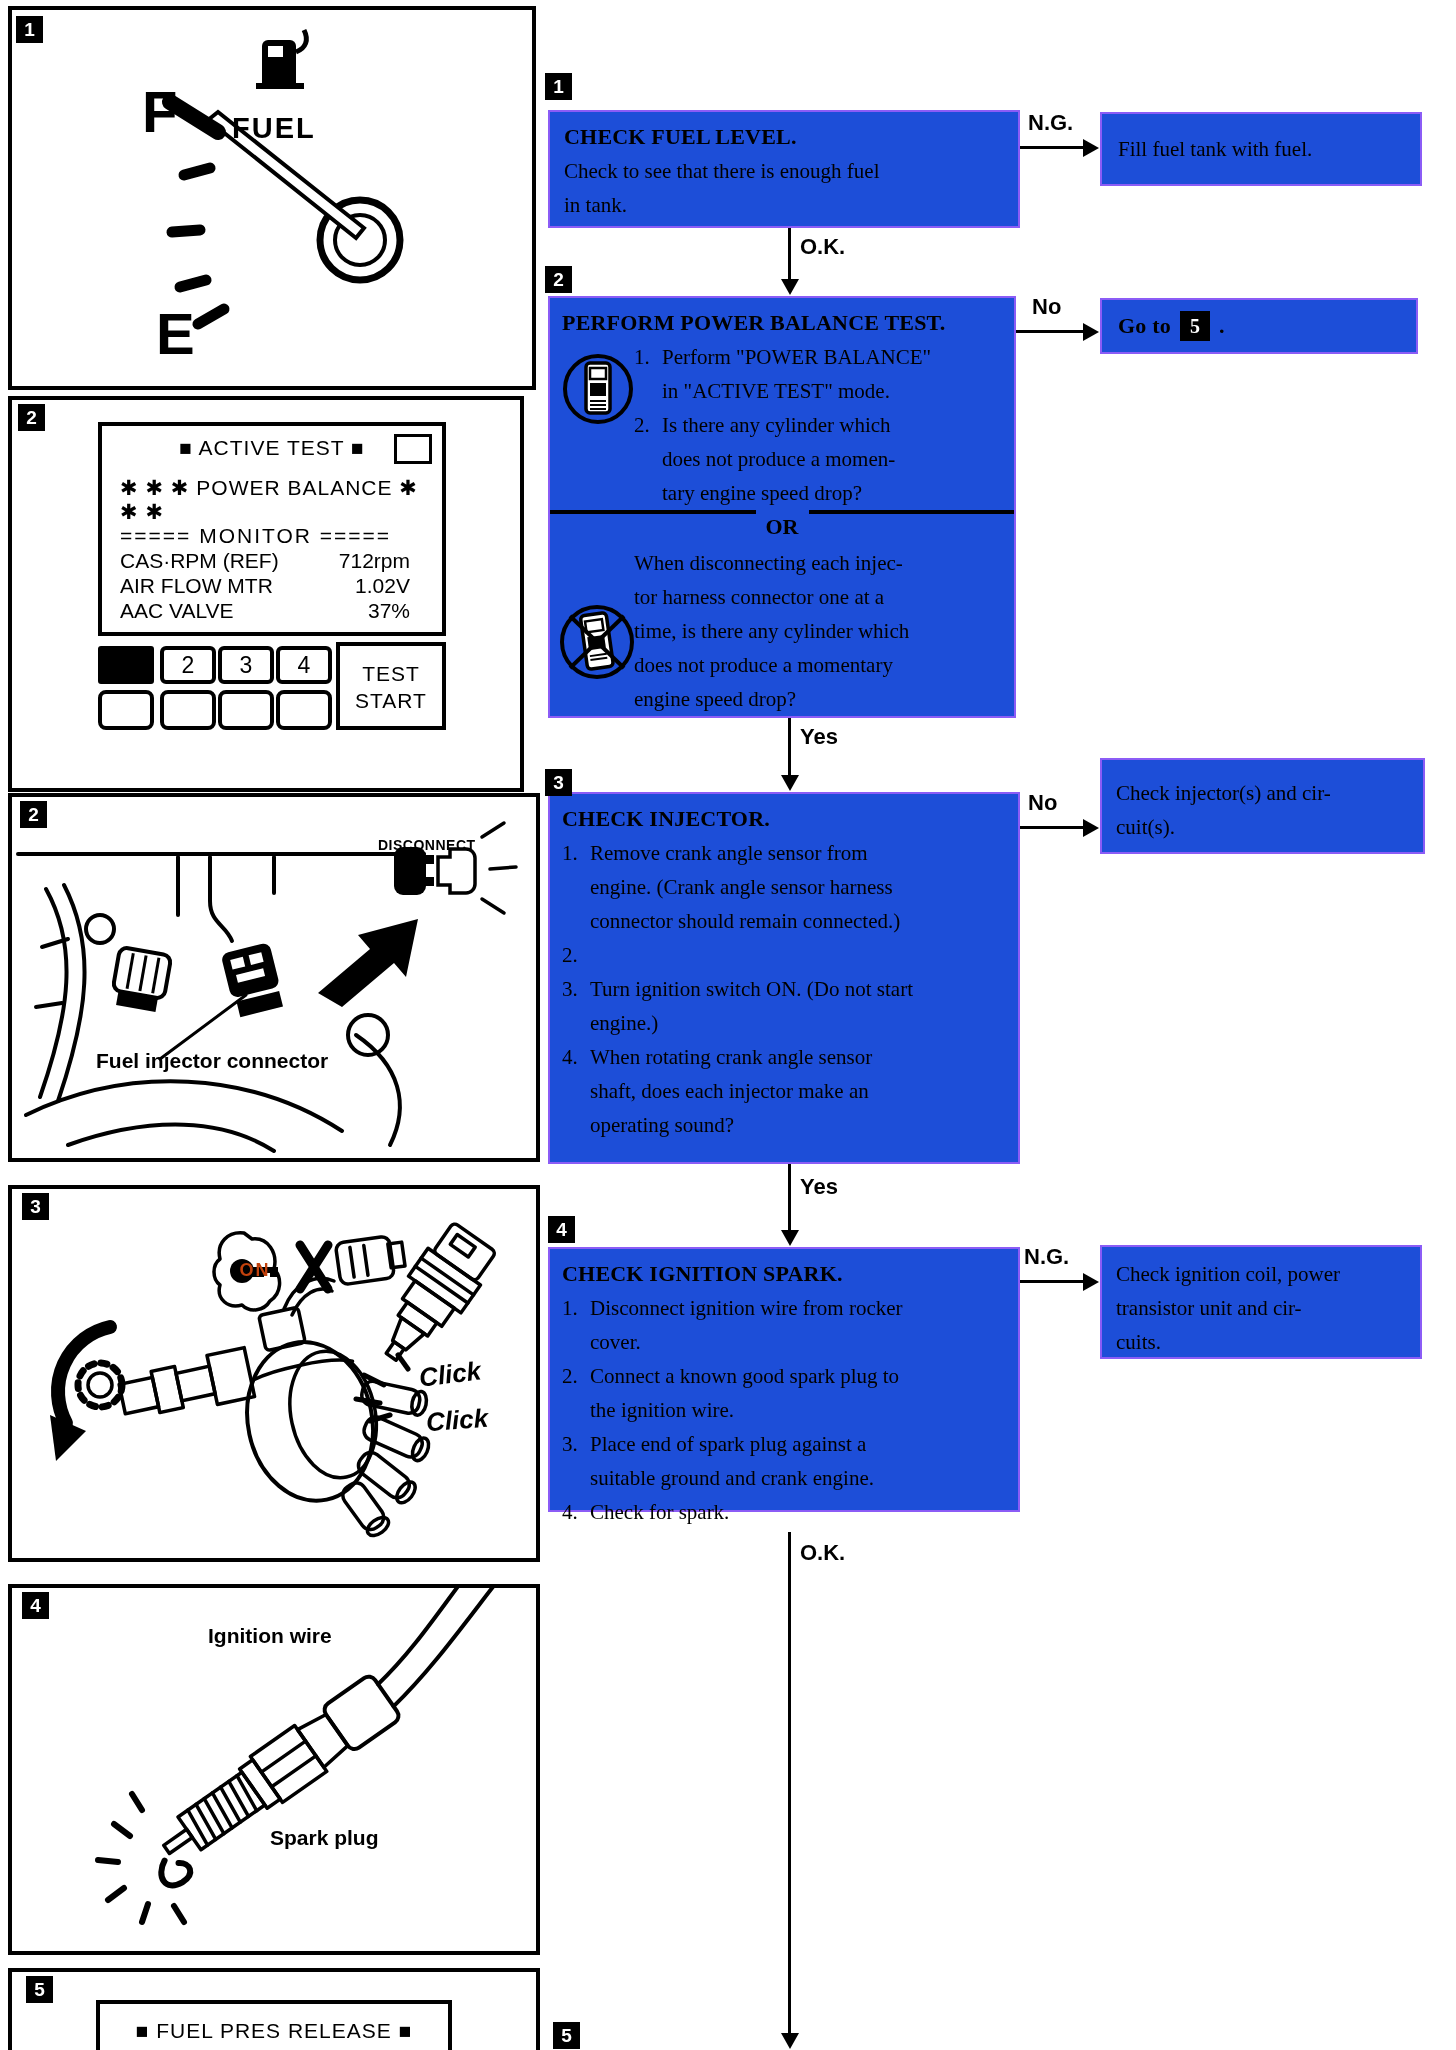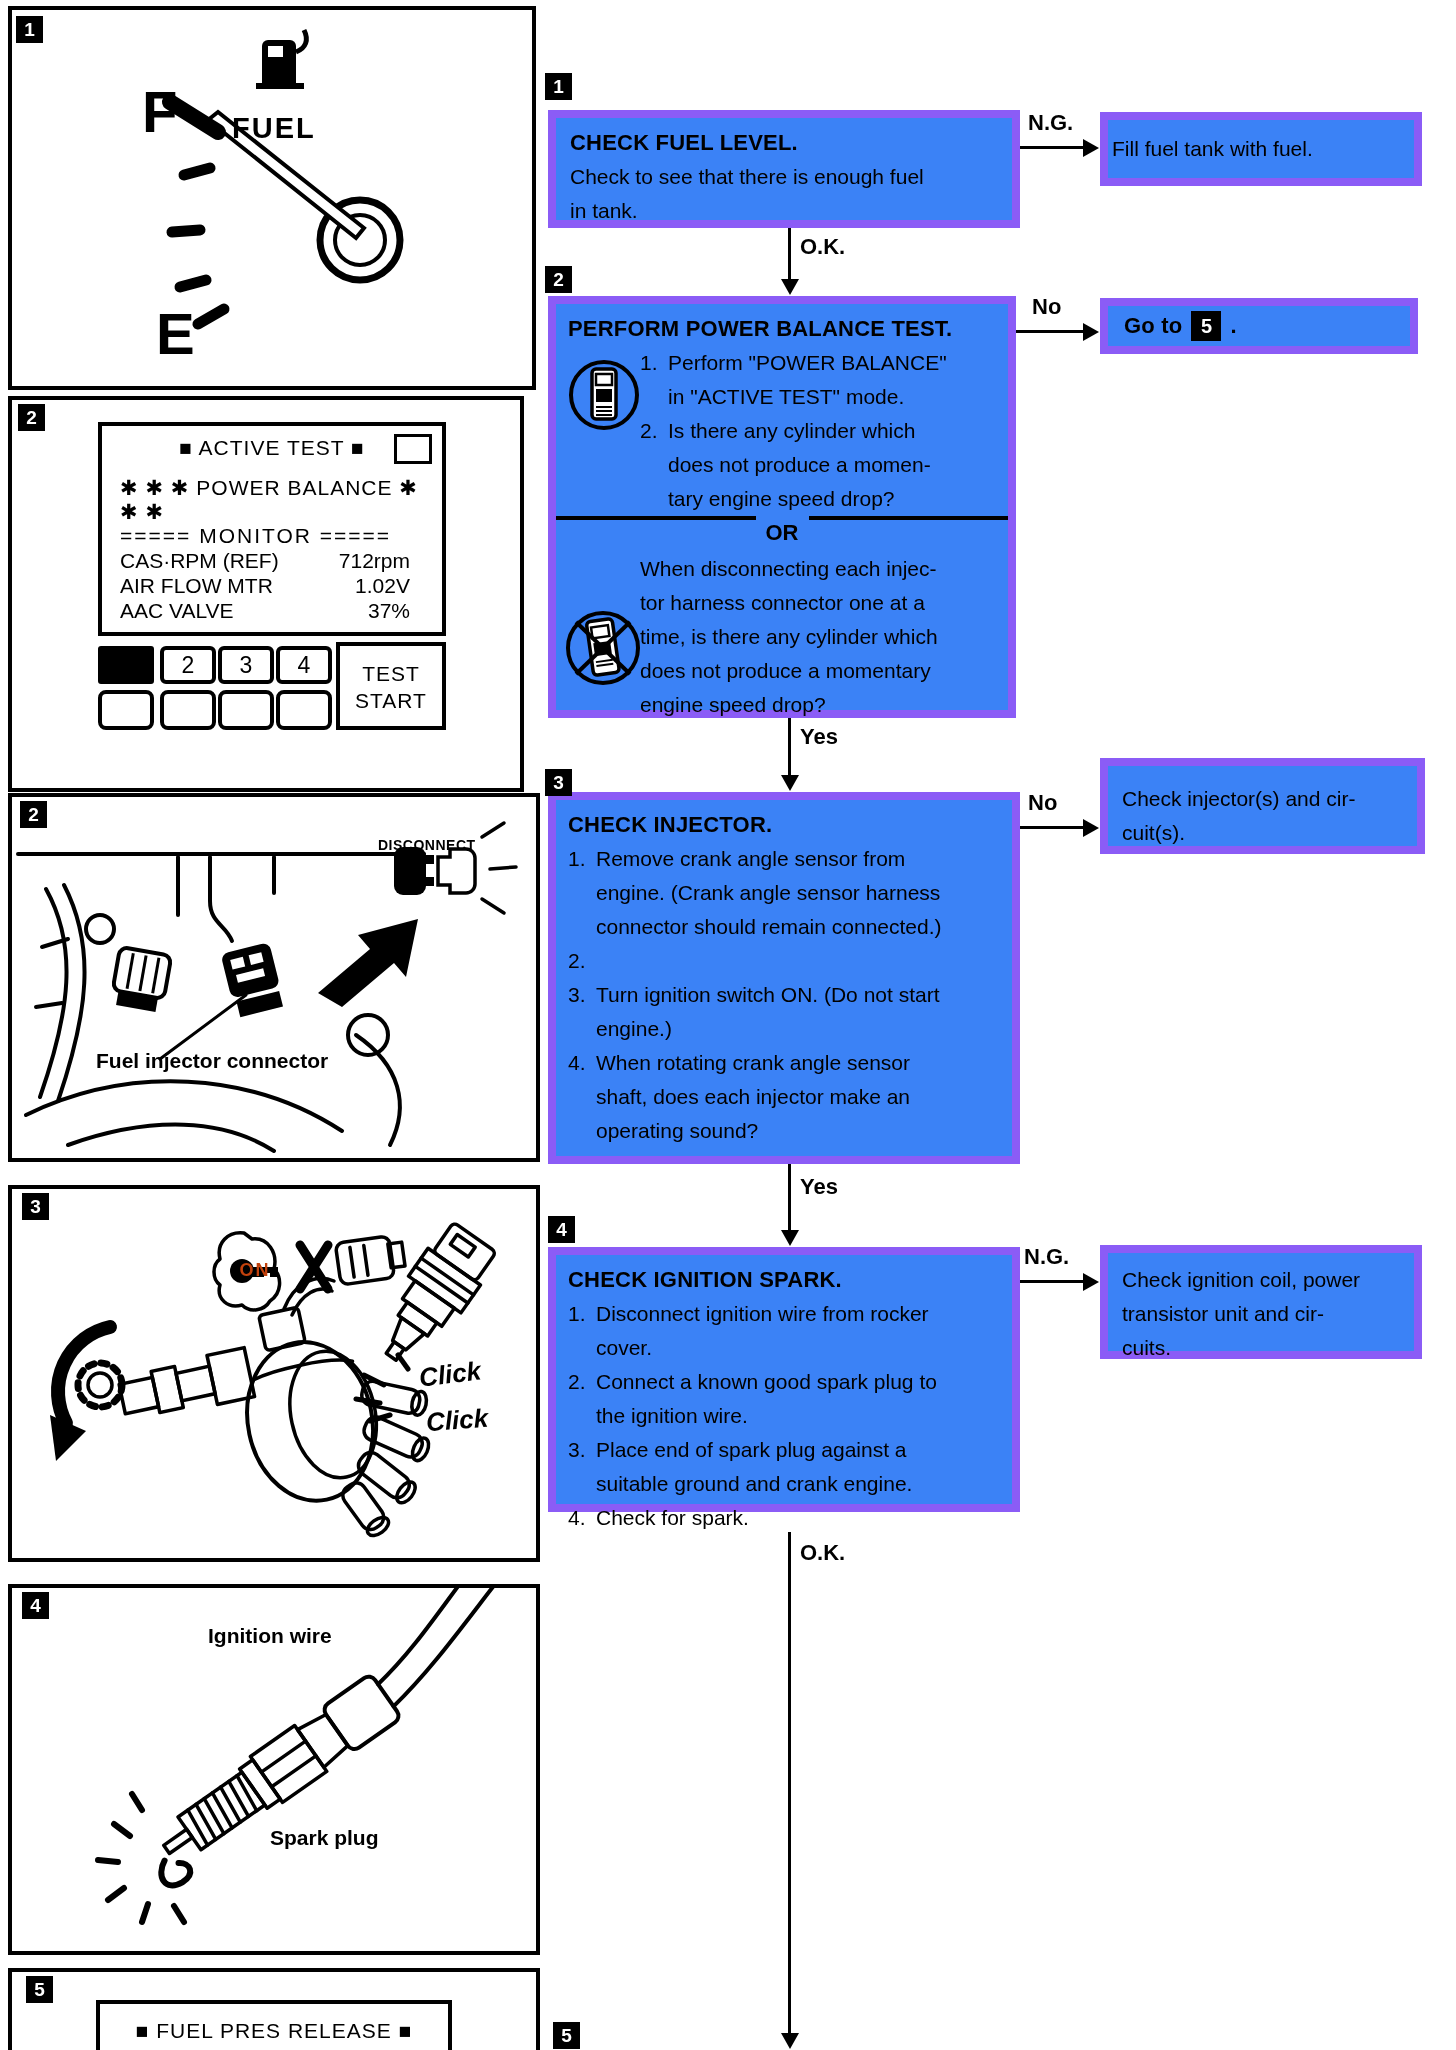--- a/index.html
+++ b/index.html
@@ -8,21 +8,21 @@
     position: relative; width: 1456px; height: 2050px; background:#fff;
     font-family: "Liberation Sans", "DejaVu Sans", sans-serif; color:#000;
     overflow: hidden;
   }
   .panel { position:absolute; border:4px solid #000; background:#fff; }
   .tag {
     position:absolute; width:27px; height:27px; background:#000; color:#fff;
     font-weight:bold; font-size:19px; display:flex; align-items:center;
     justify-content:center; z-index:6;
   }
-  .fbox { position:absolute; border:8px solid #8b5cf6; background:#3b82f6; font-size:21px; line-height:34px; }
+  .fbox { position:absolute; border:2px solid #8b5cf6; background:#1d4ed8; font-size:21px; line-height:34px;font-family:Liberation Serif, serif; }
   .ftitle { font-weight:bold; font-size:22px; letter-spacing:.2px; }
   .pre { white-space:pre-line; }
   .item { display:flex; align-items:flex-start; }
   .item .n { flex:0 0 28px; }
   .lbl { position:absolute; font-weight:bold; font-size:22px; z-index:3; }
   .vline { position:absolute; width:3px; background:#000; z-index:2; }
   .vline::after { content:""; position:absolute; left:50%; transform:translateX(-50%);
     bottom:-15px; border-left:9px solid transparent; border-right:9px solid transparent;
     border-top:16px solid #000; }
   .hline { position:absolute; height:3px; background:#000; z-index:2; }
@@ -288,21 +288,21 @@
   <div class="tag" style="left:26px; top:1976px;">5</div>
 
   <div class="tag" style="left:545px; top:73px;">1</div>
   <div class="fbox" style="left:548px; top:110px; width:472px; height:118px; padding:8px 14px;">
     <div class="ftitle">CHECK FUEL LEVEL.</div>
     <div class="pre">Check to see that there is enough fuel
 in tank.</div>
   </div>
   <div class="lbl" style="left:1028px; top:110px;">N.G.</div>
   <div class="hline" style="left:1020px; top:146px; width:64px;"></div>
-  <div class="fbox" style="left:1100px; top:112px; width:322px; height:74px; display:flex; align-items:center; padding-left:4px;">
+  <div class="fbox" style="left:1100px; top:112px; width:322px; height:74px; display:flex; align-items:center; padding-left:16px;">
     <span>Fill fuel tank with fuel.</span>
   </div>
   <div class="lbl" style="left:800px; top:234px;">O.K.</div>
   <div class="vline" style="left:788px; top:228px; height:52px;"></div>
 
   <div class="tag" style="left:545px; top:266px;">2</div>
   <div class="fbox" style="left:548px; top:296px; width:468px; height:422px;">
     <div class="ftitle" style="position:absolute; left:12px; top:8px;">PERFORM POWER BALANCE TEST.</div>
     <svg style="left:12px; top:52px;" width="72" height="78" viewBox="0 0 72 78">
       <circle cx="36" cy="39" r="33" stroke="#000" stroke-width="4" fill="none"></circle>

